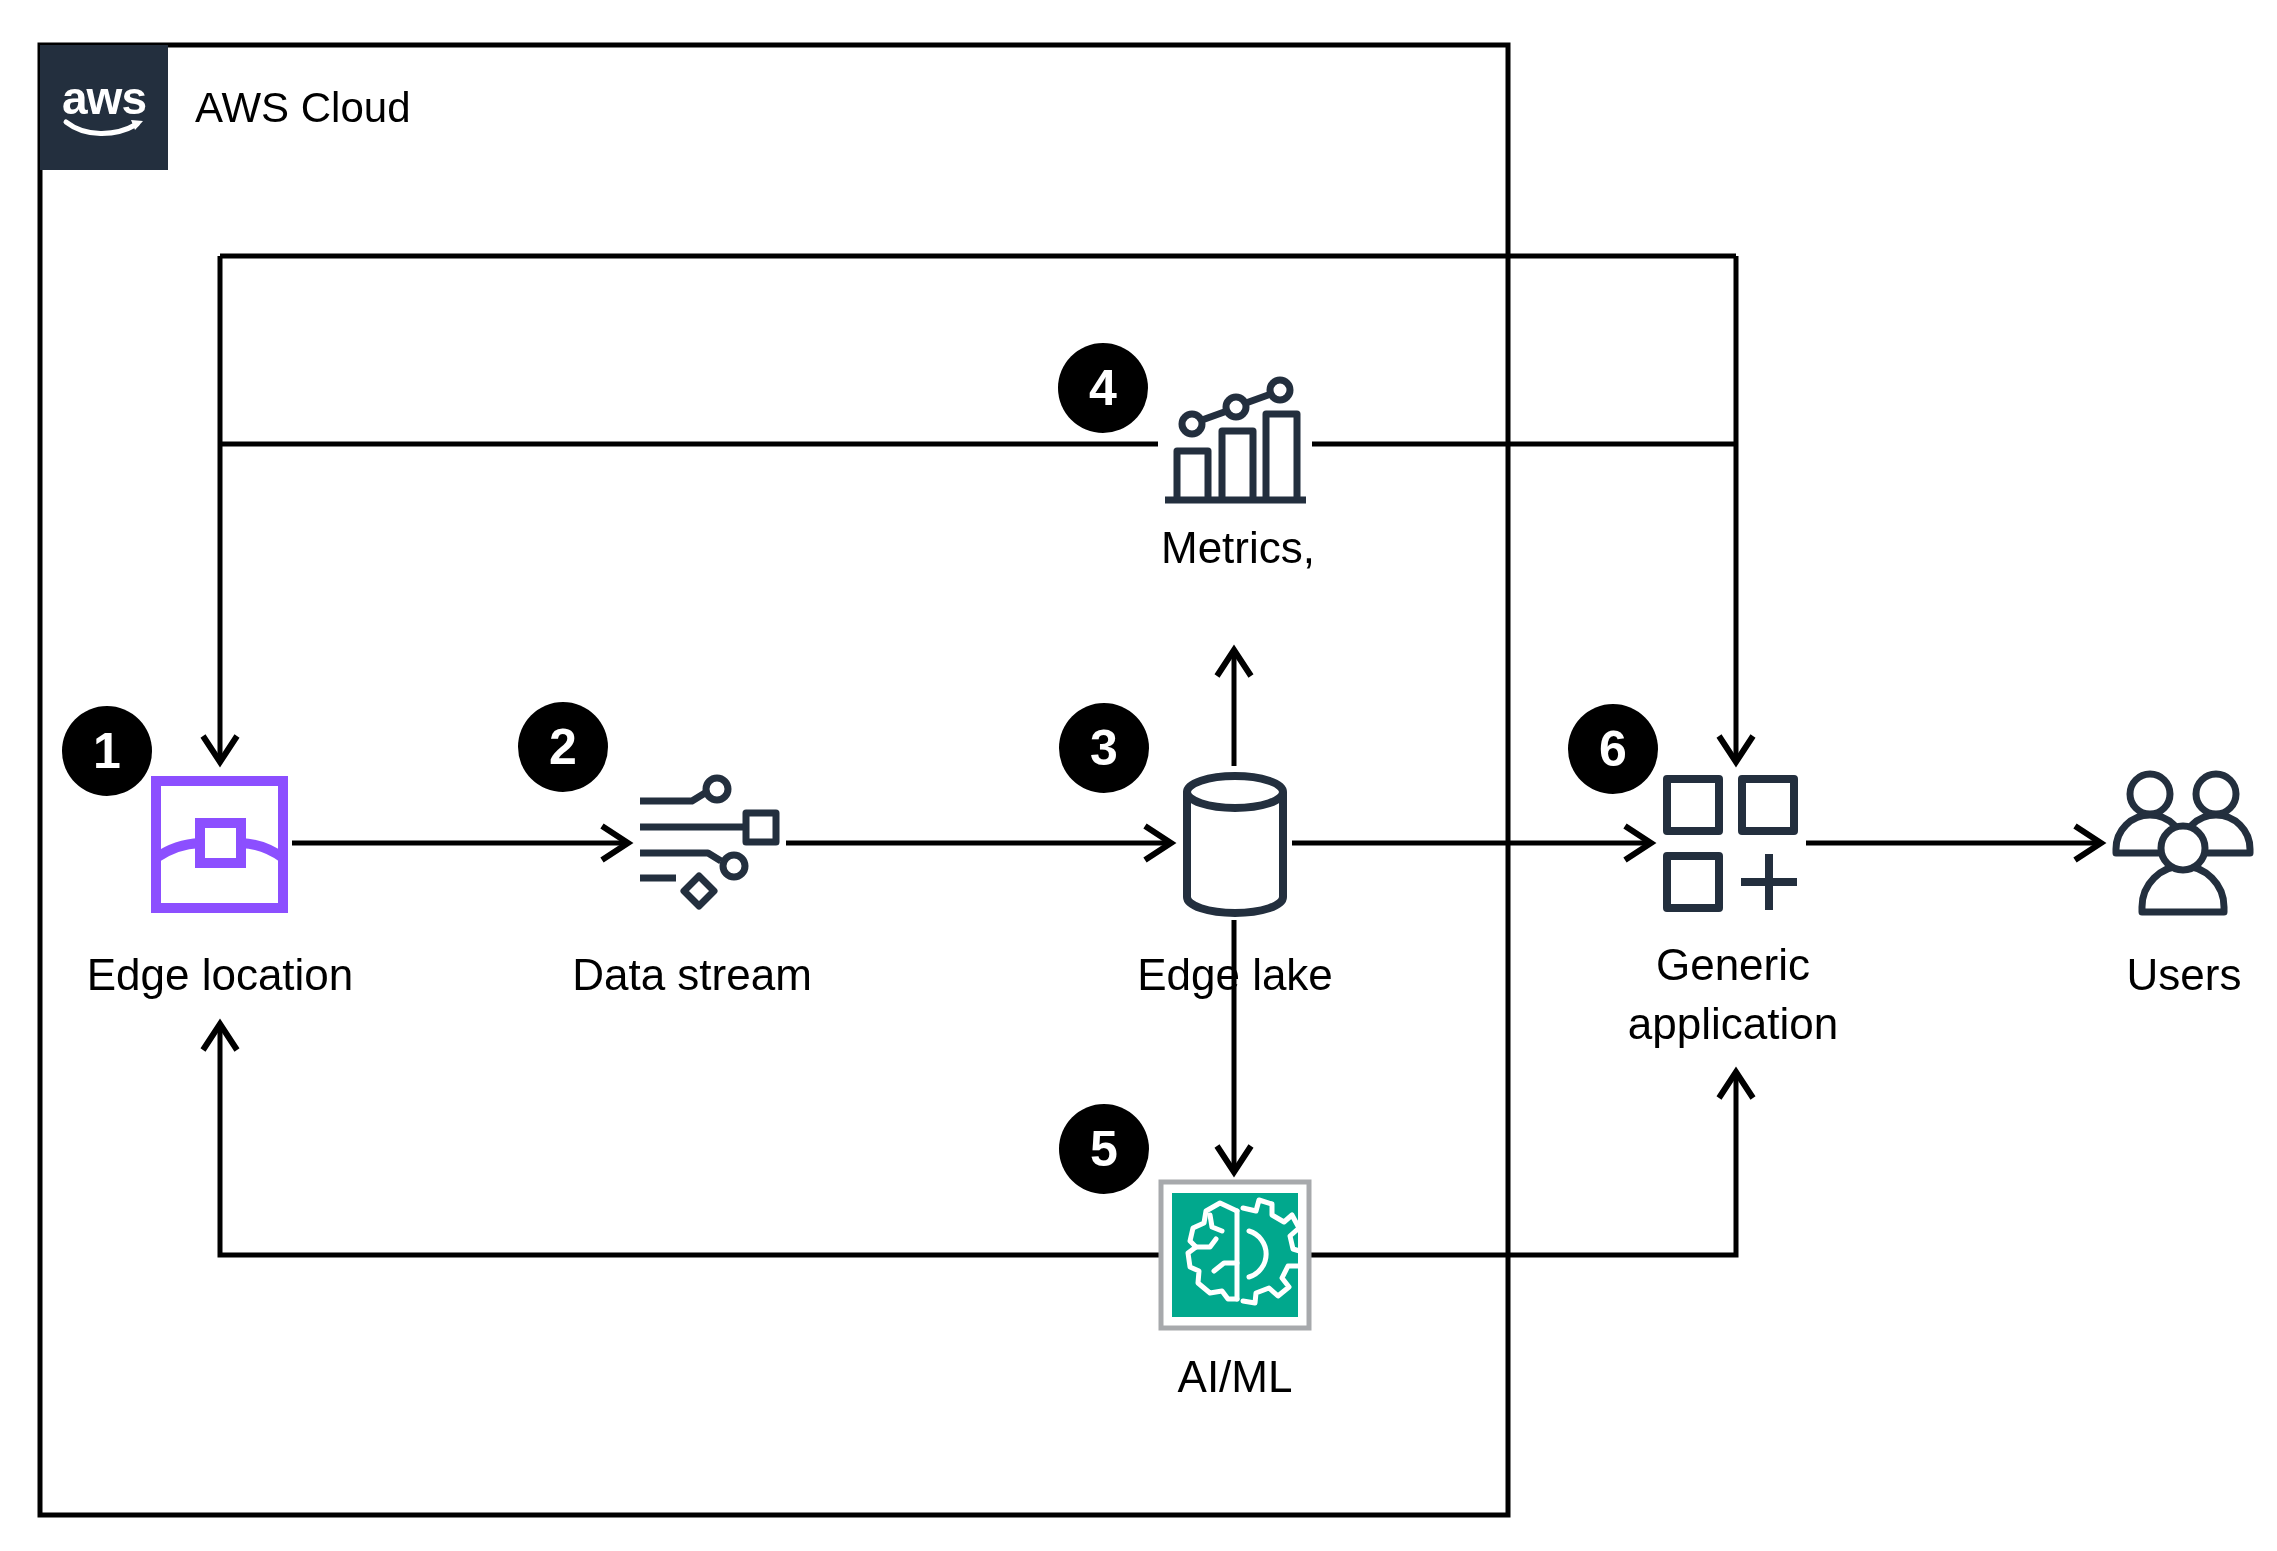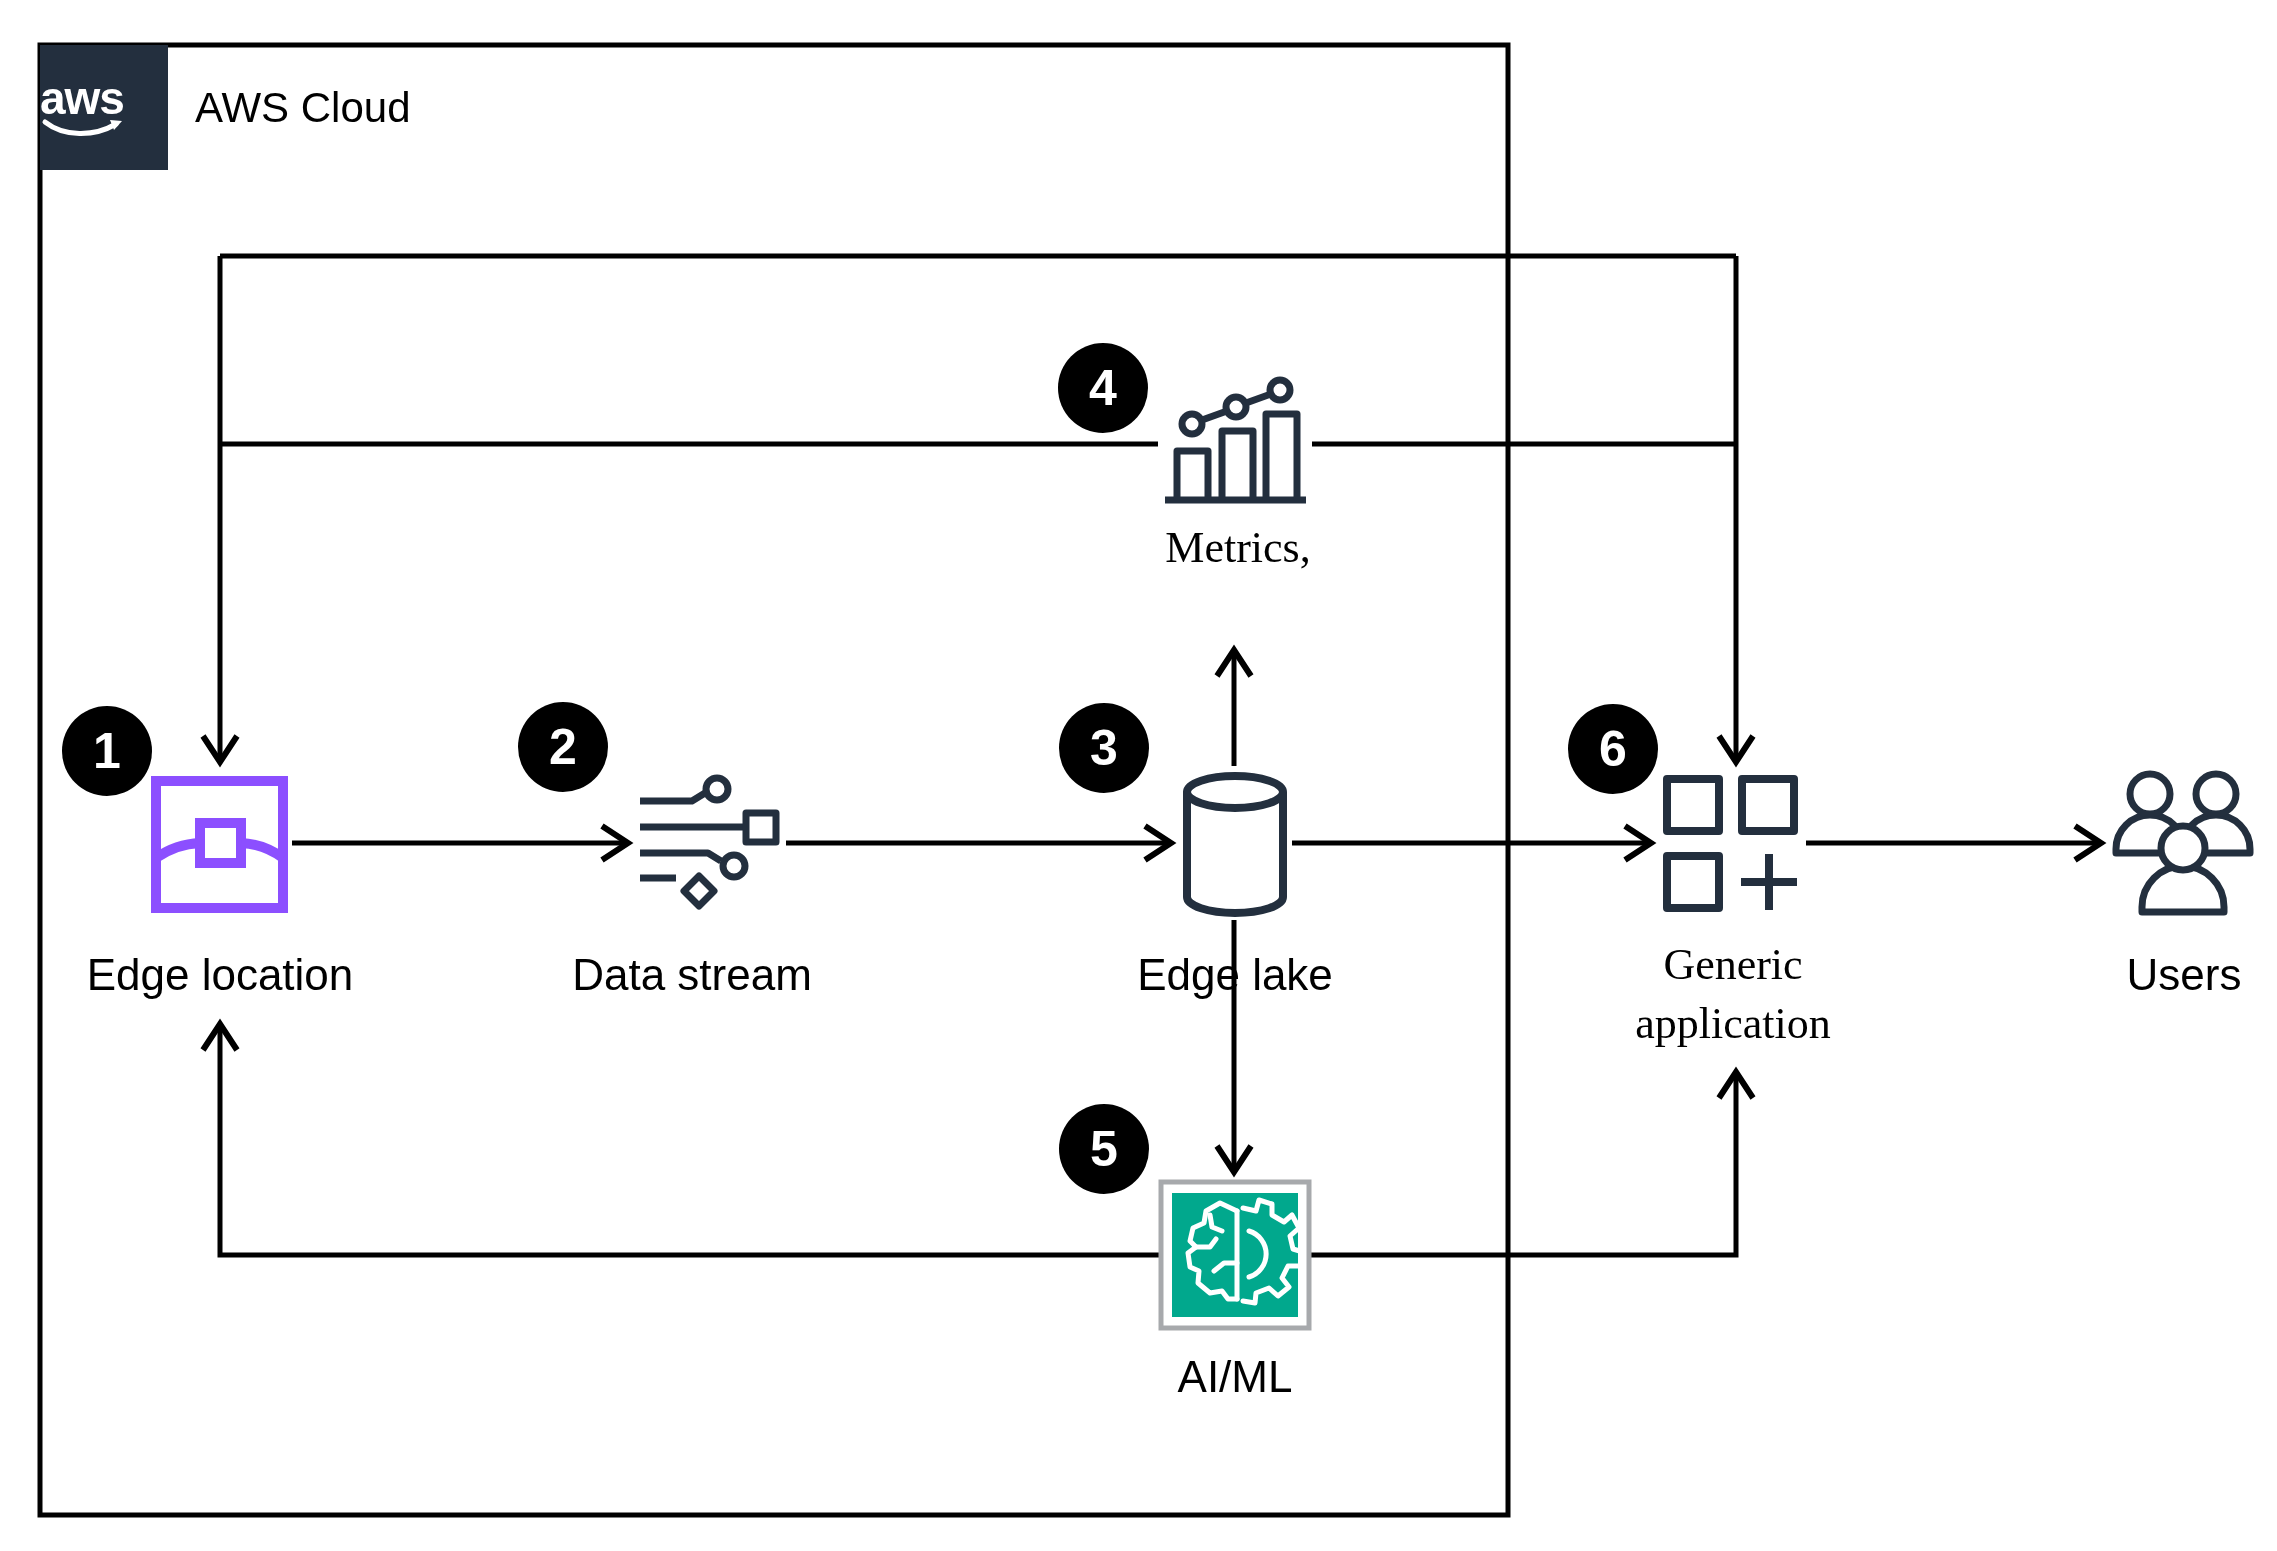--- a/index.html
+++ b/index.html
@@ -19,32 +19,32 @@
   }
   #wires{position:absolute;left:0;top:0;width:2277px;height:1551px;}
   .ln{stroke:var(--line);stroke-width:5;fill:none;}
   .ink7{stroke:var(--ink);stroke-width:7;fill:none;stroke-linejoin:round;}
   .ink8{stroke:var(--ink);stroke-width:8;fill:none;stroke-linejoin:round;}
   .inkfill{stroke:var(--ink);stroke-width:7;fill:#ffffff;stroke-linejoin:round;}
   .purple{stroke:var(--edge-purple);stroke-width:10;fill:none;stroke-linejoin:miter;}
   .white5{stroke:#ffffff;stroke-width:5;fill:none;stroke-linejoin:round;stroke-linecap:round;}
   .logo-box{
     position:absolute;left:40px;top:45px;width:128px;height:125px;
-    background:var(--ink);display:flex;flex-direction:column;justify-content:center;
+    background:var(--ink);display:flex;flex-direction:column;align-items:center;justify-content:center;
   }
   .logo-word{color:#fff;font-size:46px;font-weight:700;letter-spacing:-1px;line-height:40px;margin-top:6px;}
   .diagram-title{
     position:absolute;left:195px;top:80px;height:56px;line-height:56px;
     font-size:42px;color:var(--label-color);white-space:nowrap;
   }
   .node-label{
     position:absolute;width:440px;text-align:center;font-size:44px;color:var(--label-color);
     line-height:50px;white-space:nowrap;
   }
-  .node-label.two-line{line-height:59px;font-family:Liberation Serif, serif;}
+  .node-label.two-line{line-height:59px;}
   .badge{
     position:absolute;width:90px;height:90px;border-radius:50%;
     background:var(--badge-bg);color:var(--badge-text);
     display:flex;align-items:center;justify-content:center;
     font-size:50px;font-weight:700;
   }
 </style>
 </head>
 <body>
 

